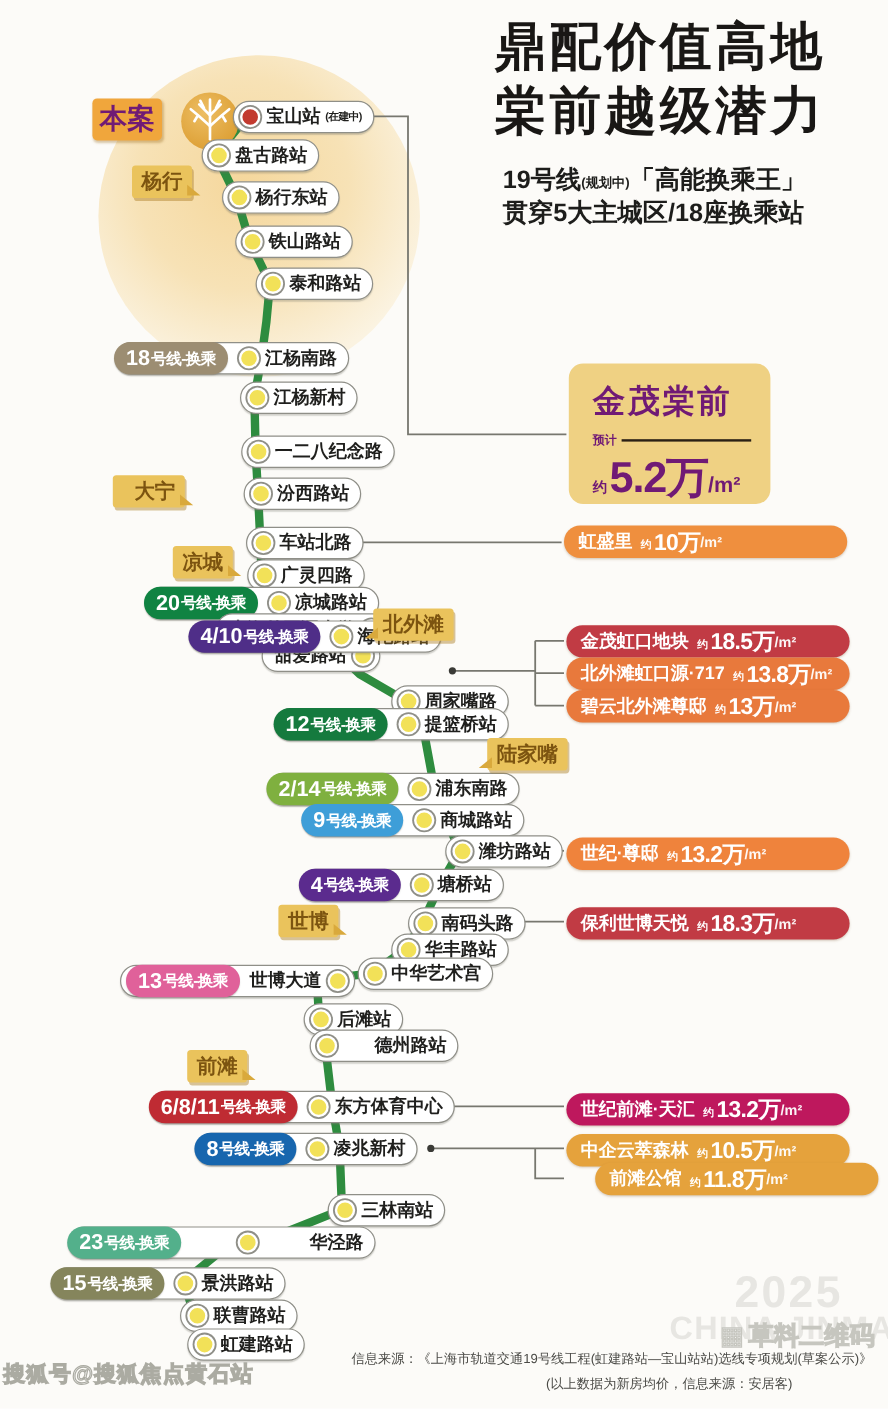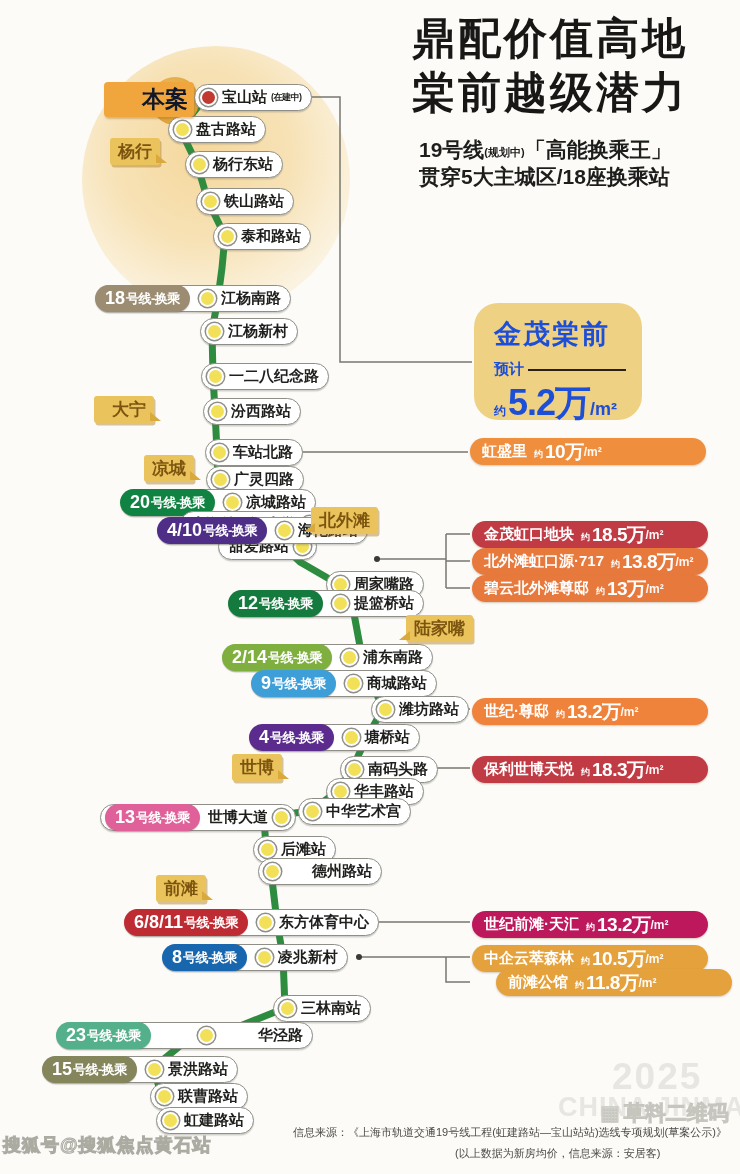--- a/index.html
+++ b/index.html
@@ -11,23 +11,23 @@
   
   .title{
     position:absolute;left:412px;width:320px;text-align:left;
     font-family:"DejaVu Serif","Liberation Serif",serif;
     font-weight:700;font-size:43px;letter-spacing:3px;color:#191715;z-index:3;white-space:nowrap;
   }
   .subtitle{position:absolute;left:419px;font-size:21px;font-weight:700;color:#1d1d1b;z-index:3;white-space:nowrap;}
   .subtitle .small-note{font-size:11px;font-weight:600;vertical-align:1px;}
   
   .site-box{
-    position:absolute;left:104px;top:82px;width:58px;height:35px;background:#F0A63C;
+    position:absolute;left:77px;top:82px;width:58px;height:35px;background:#F0A63C;
     border-radius:4px;display:flex;align-items:center;justify-content:center;
-    font-size:23px;font-weight:800;color:#0f172a;z-index:3;box-shadow:1px 2px 2px rgba(150,100,20,.35);padding-left:32px;
+    font-size:23px;font-weight:800;color:#701a75;z-index:3;box-shadow:1px 2px 2px rgba(150,100,20,.35);
   }
   
   .district{
     position:absolute;z-index:3;background:#EAC35C;color:#7C5410;font-weight:800;
     font-size:17px;line-height:1;padding:5px 8px;border-radius:3px;white-space:nowrap;
     box-shadow:1.5px 2.5px 0 rgba(170,125,35,.45);
   }
   .district::after{content:'';position:absolute;width:0;height:0;border-style:solid;}
   .district.tail-right::after{right:-7px;bottom:2px;border-width:9px 0 0 11px;border-color:transparent transparent transparent #D9A93C;}
   .district.tail-left::after{left:-7px;bottom:2px;border-width:9px 11px 0 0;border-color:transparent #D9A93C transparent transparent;}
@@ -56,25 +56,25 @@
     position:absolute;z-index:2;display:flex;align-items:center;height:27px;min-width:212px;
     border-radius:999px;color:#fff;padding:0 12px;white-space:nowrap;box-shadow:0 1px 2px rgba(120,80,40,.3);
   }
   .bar .name{font-size:15px;font-weight:800;}
   .bar .approx{font-size:9px;font-weight:600;margin:6px 2px 0 7px;}
   .bar .price{font-size:19px;font-weight:800;letter-spacing:-0.5px;}
   .bar .unit{font-size:12px;font-weight:700;opacity:.95;}
   
   .jinmao{
     position:absolute;left:474px;top:303px;width:168px;height:117px;background:#EFD183;
-    border-radius:24px;z-index:2;padding:13px 16px 0 20px;box-sizing:border-box;color:#1d4ed8;
+    border-radius:12px;z-index:2;padding:13px 16px 0 20px;box-sizing:border-box;color:#701a75;
   }
   .jinmao .jm-name{font-size:27px;font-weight:800;letter-spacing:2px;}
   .jinmao .jm-expect-row{display:flex;align-items:center;margin-top:8px;}
-  .jinmao .jm-expect{font-size:15px;font-weight:800;flex:0 0 auto;}
+  .jinmao .jm-expect{font-size:10px;font-weight:800;flex:0 0 auto;}
   .jinmao .jm-rule{flex:1;height:2px;background:#2A2014;margin-left:4px;}
   .jinmao .jm-price-row{display:flex;align-items:baseline;margin-top:0px;}
   .jinmao .jm-approx{font-size:12px;font-weight:700;margin-right:2px;}
   .jinmao .jm-price{font-size:36px;font-weight:800;letter-spacing:-1px;}
   .jinmao .jm-unit{font-size:18px;font-weight:700;}
   
   .src{position:absolute;font-size:11px;color:#4A4A46;z-index:4;white-space:nowrap;}
   .wm-sohu{
     position:absolute;left:3px;top:1133px;z-index:5;font-size:18px;font-weight:800;color:#fff;
     -webkit-text-stroke:1px #ABABA2;letter-spacing:1px;white-space:nowrap;

